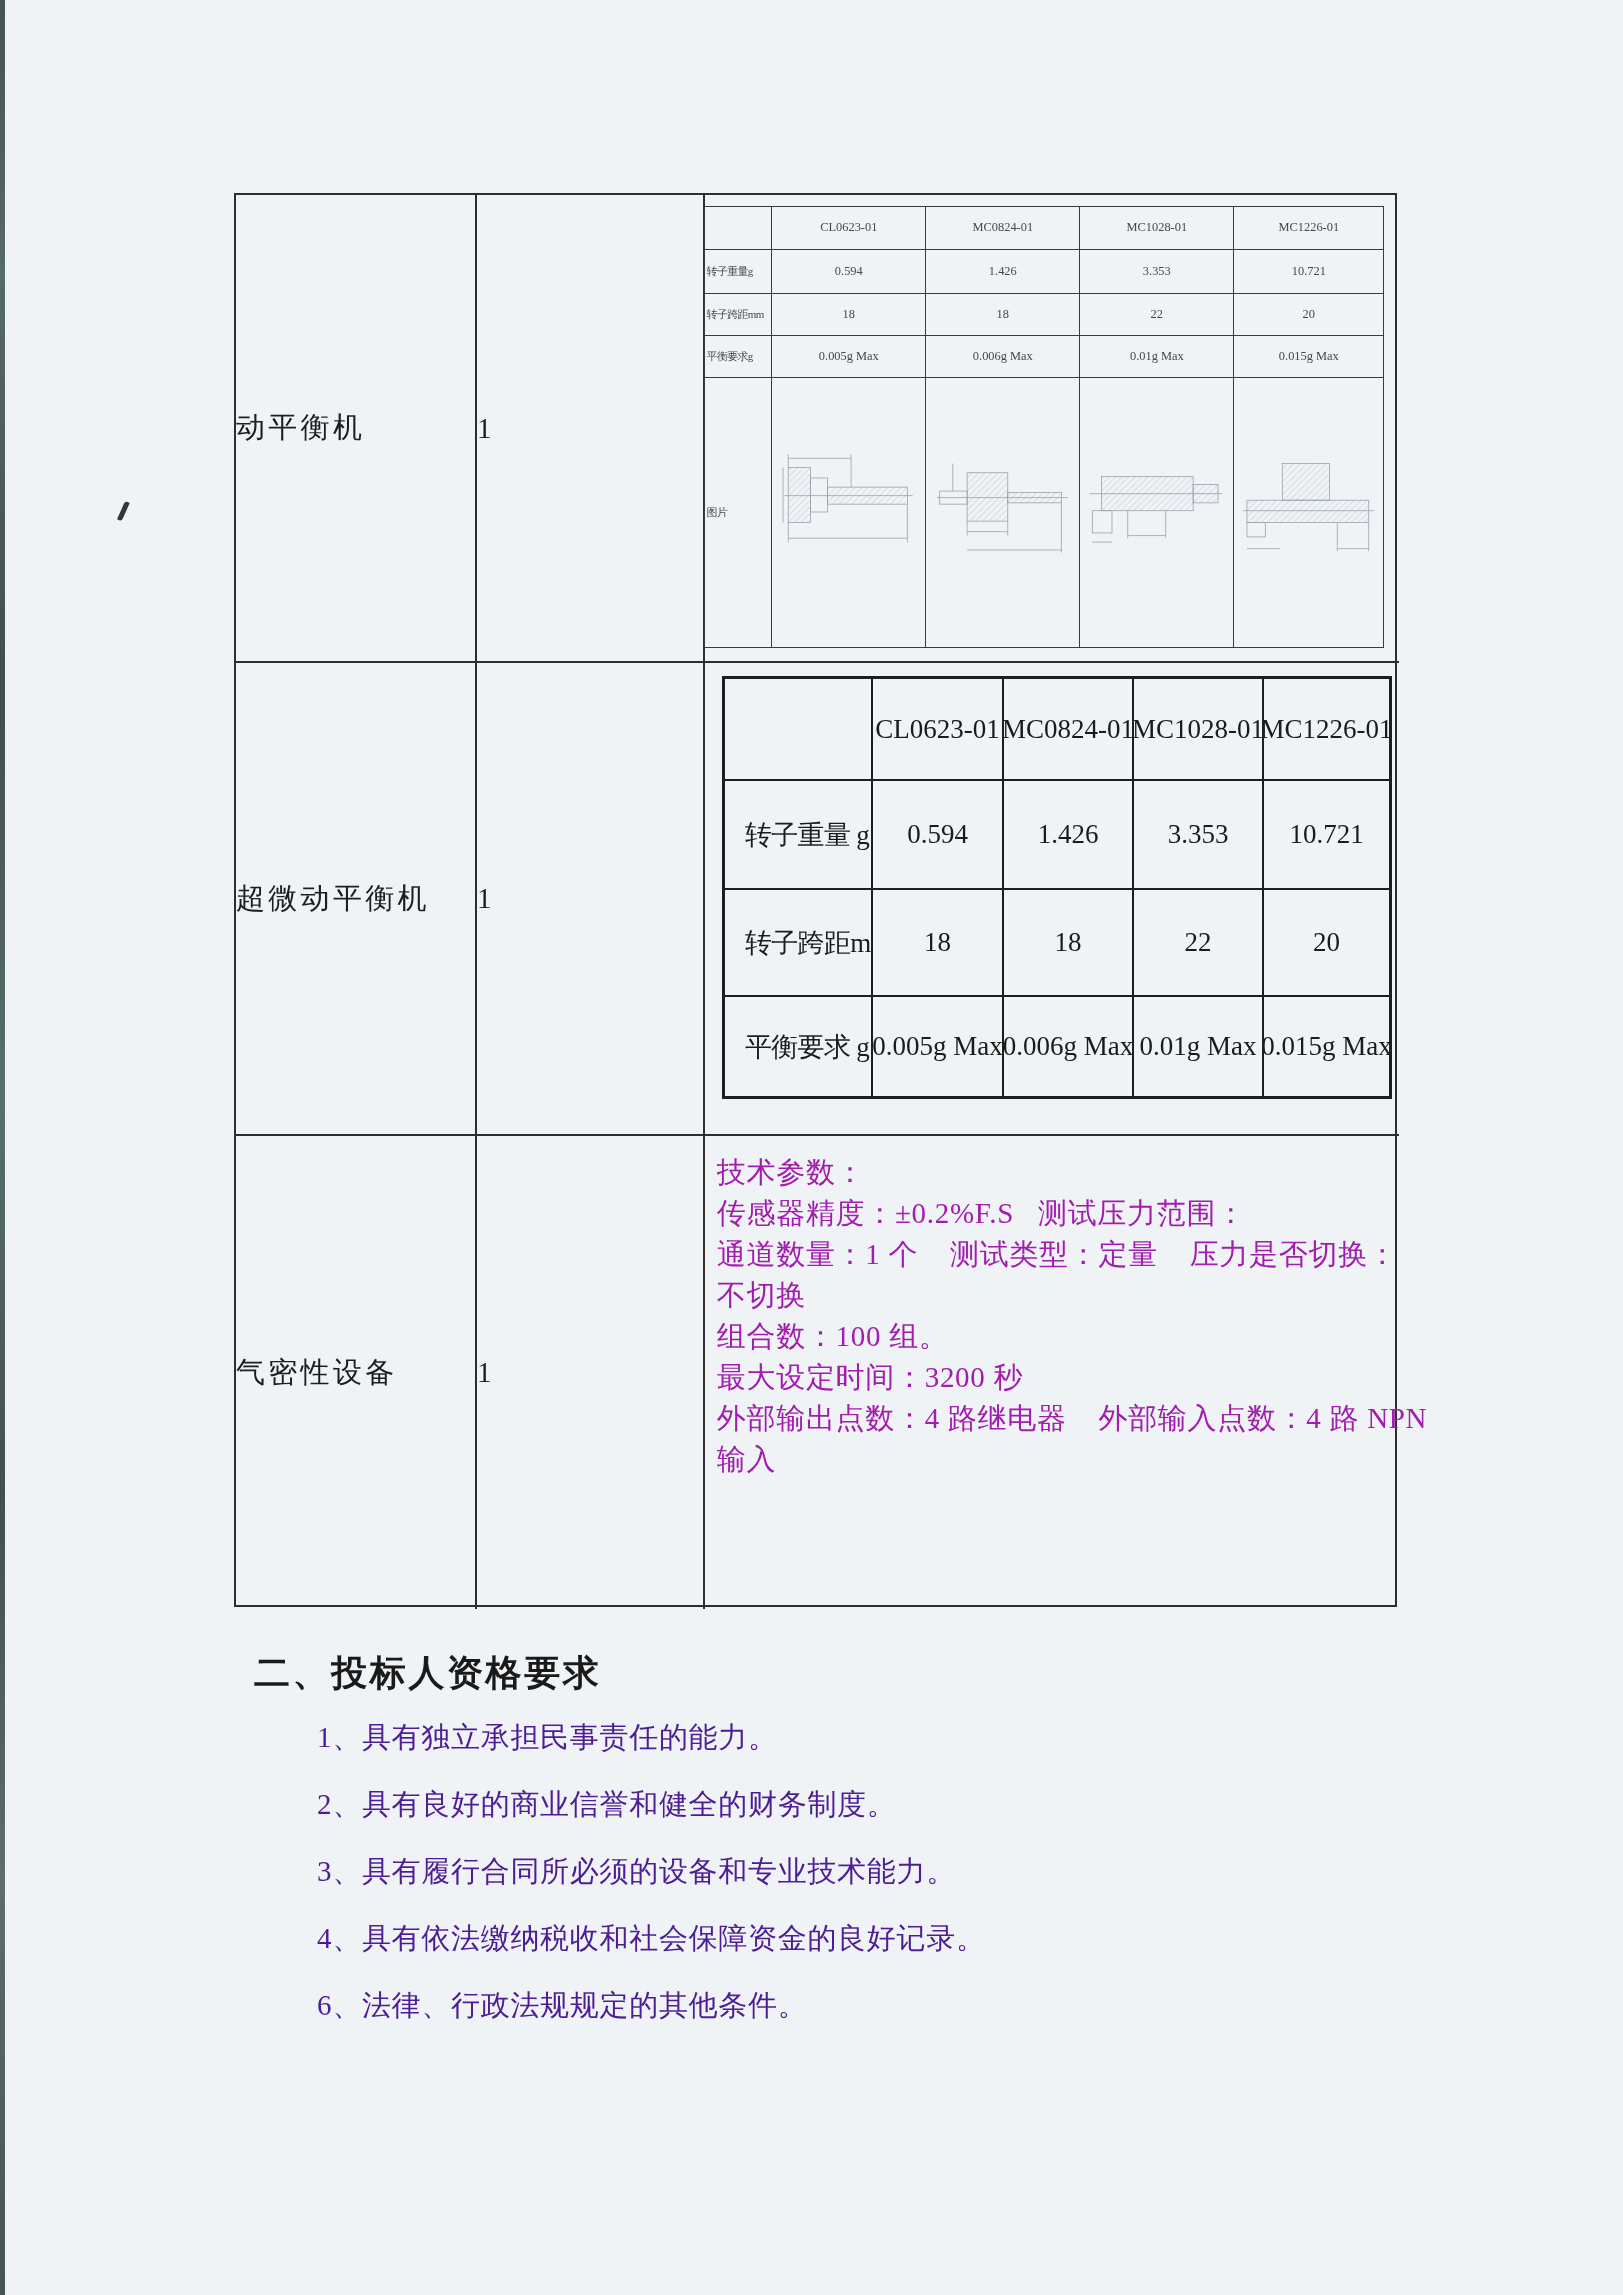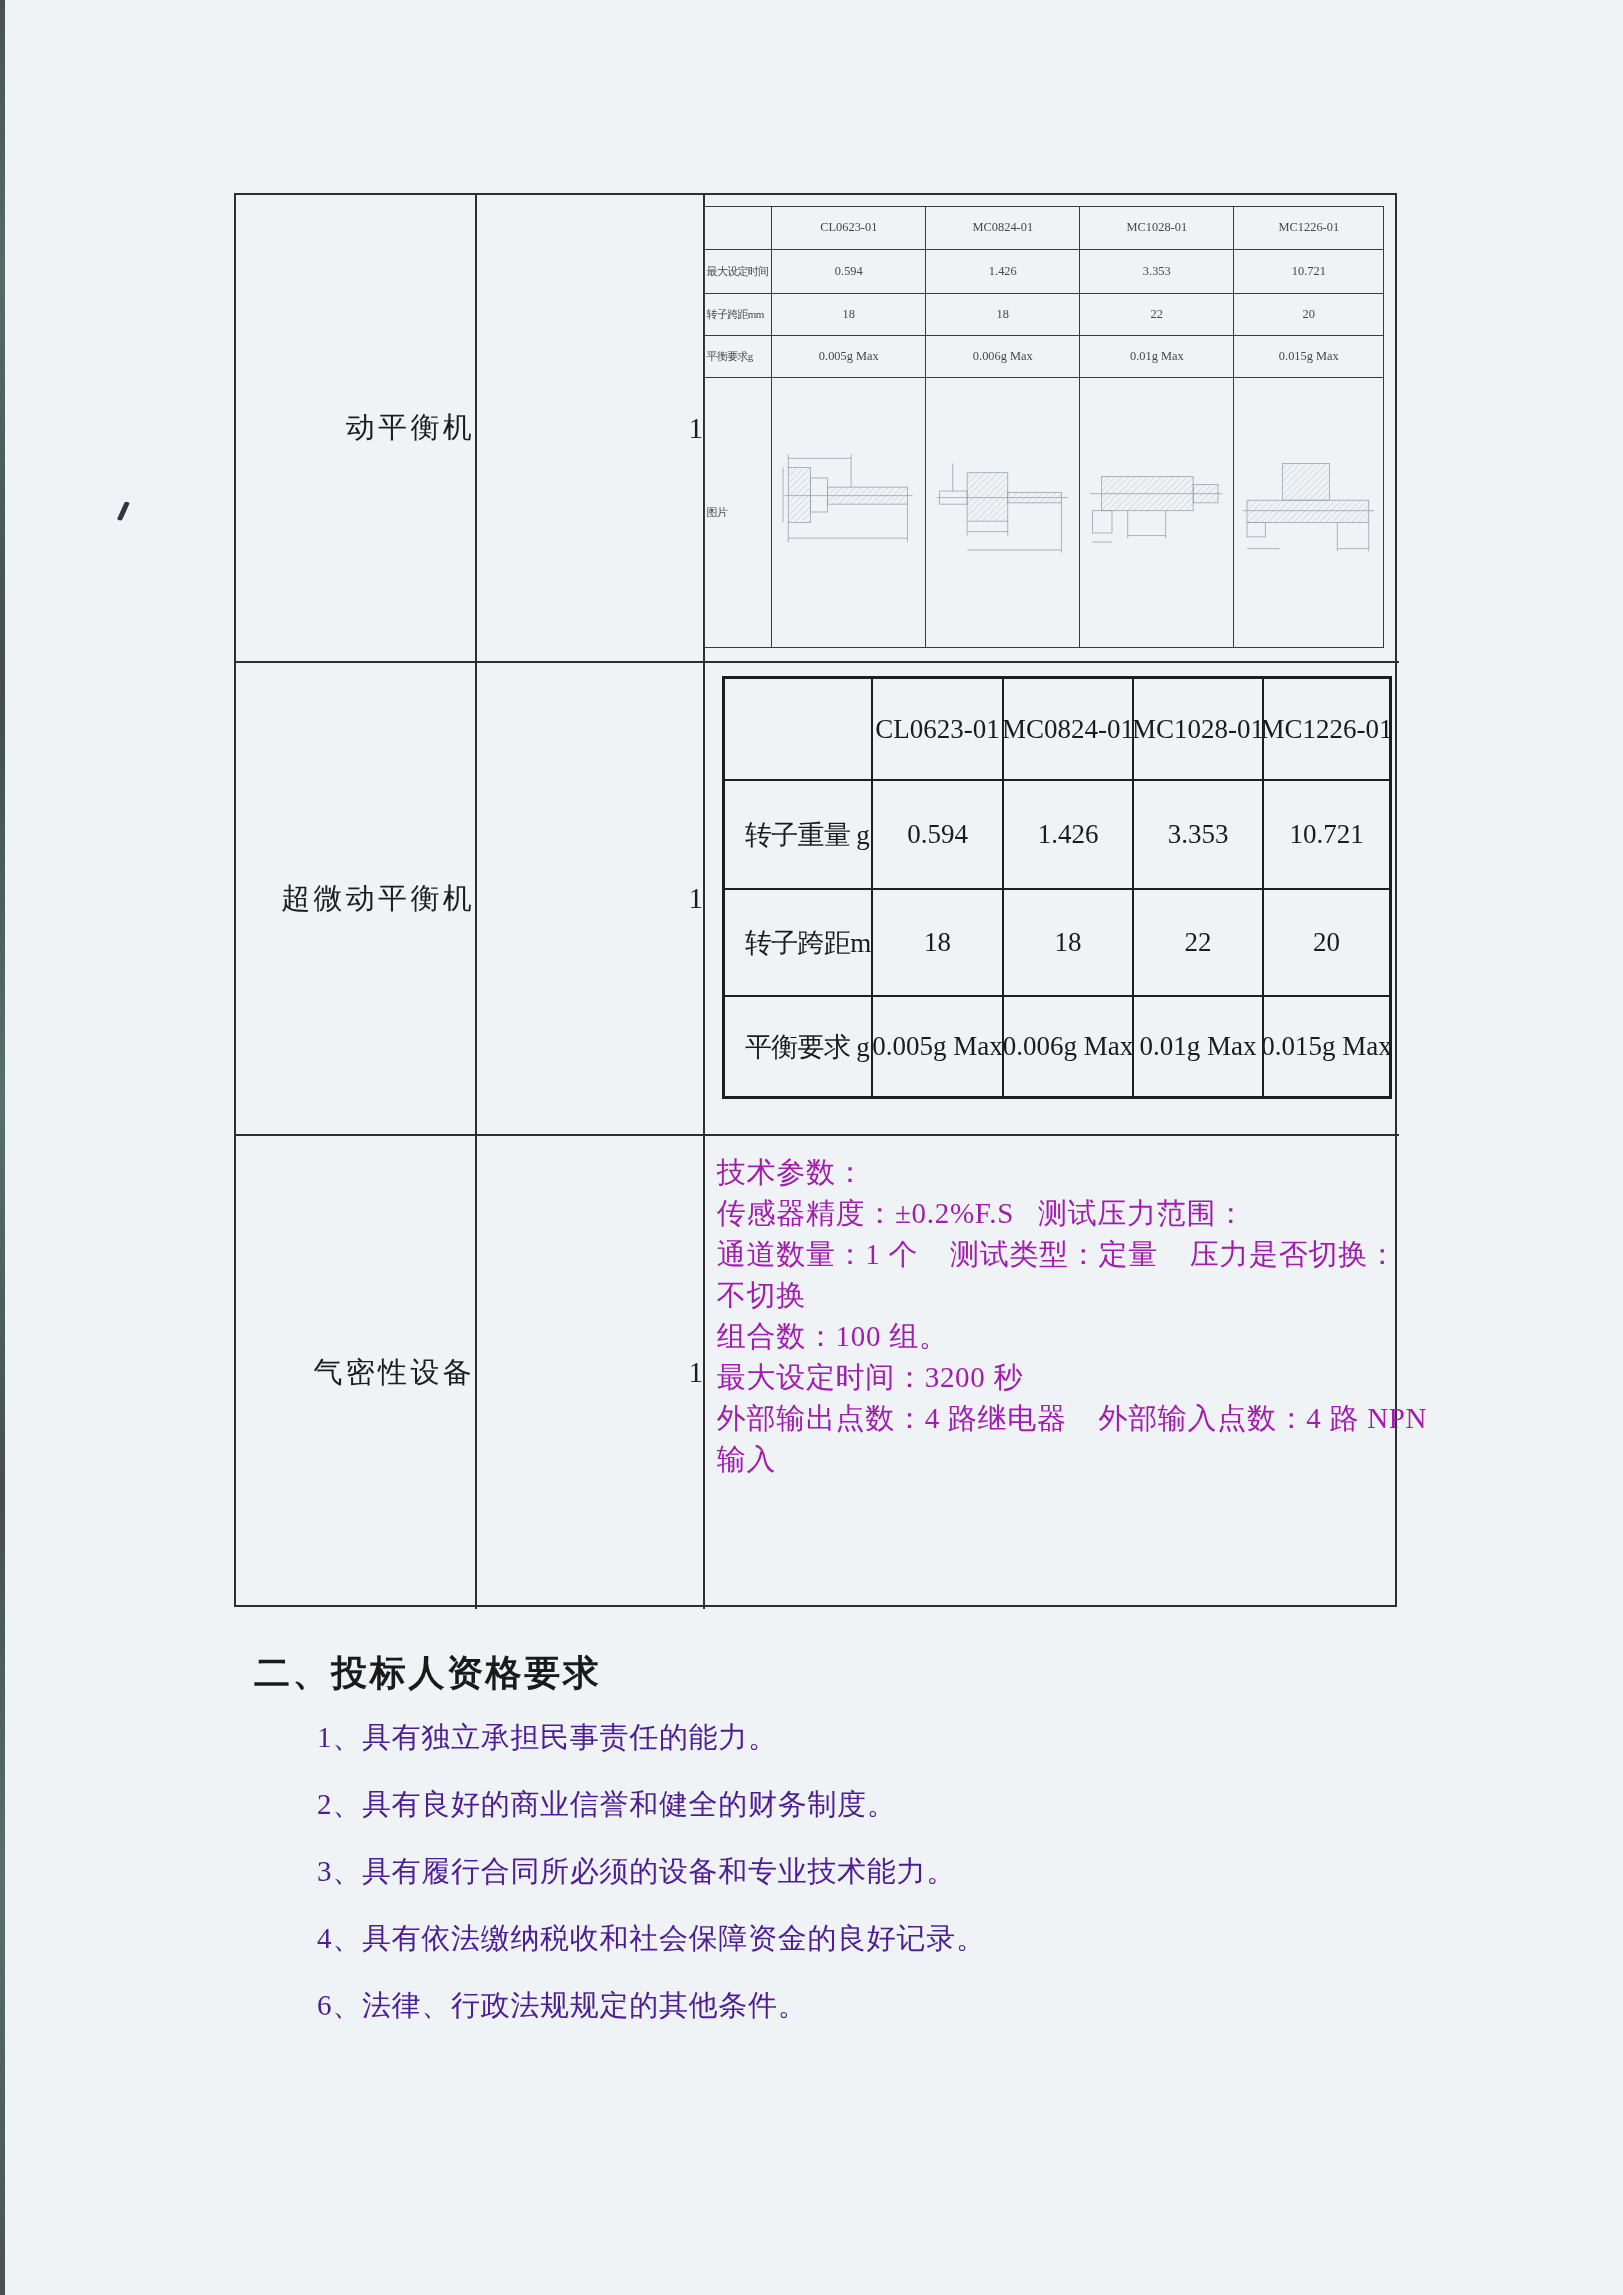--- a/index.html
+++ b/index.html
@@ -28,21 +28,21 @@
     position:absolute; left:234px; top:193px;
     width:1163px; height:1414px;
     display:grid;
     grid-template-columns:241px 228px 694px;
     grid-template-rows:468px 473px 473px;
     border:2.6px solid #2e2e2e;
   }
   .cell { border-right:2px solid #2e2e2e; border-bottom:2px solid #2e2e2e; position:relative; }
   .cell.lastcol { border-right:none; }
   .cell.lastrow { border-bottom:none; }
-  .cell.center { display:flex; align-items:center; justify-content:flex-end; }
+  .cell.center { display:flex; align-items:center; justify-content:flex-start; }
   .name-text { font-size:29px; letter-spacing:3.3px; color:#1d1d1d; }
   .qty-text  { font-size:29px; color:#1d1d1d; }
 
   
   .stable {
     position:absolute; left:-0.7px; top:10.5px;
     width:680px; height:442px;
     display:grid;
     grid-template-columns:67px 154px 154px 154px 1fr;
     grid-template-rows:43px 44px 42px 42px 1fr;
@@ -122,21 +122,21 @@
     <div class="cell lastcol">
 
       <div class="stable">
 
         <div class="sc lbl"></div>
         <div class="sc">CL0623-01</div>
         <div class="sc">MC0824-01</div>
         <div class="sc">MC1028-01</div>
         <div class="sc lastcol">MC1226-01</div>
 
-        <div class="sc lbl">最大设定时间</div>
+        <div class="sc lbl">转子重量g</div>
         <div class="sc">0.594</div>
         <div class="sc">1.426</div>
         <div class="sc">3.353</div>
         <div class="sc lastcol">10.721</div>
 
         <div class="sc lbl">转子跨距mm</div>
         <div class="sc">18</div>
         <div class="sc">18</div>
         <div class="sc">22</div>
         <div class="sc lastcol">20</div>

